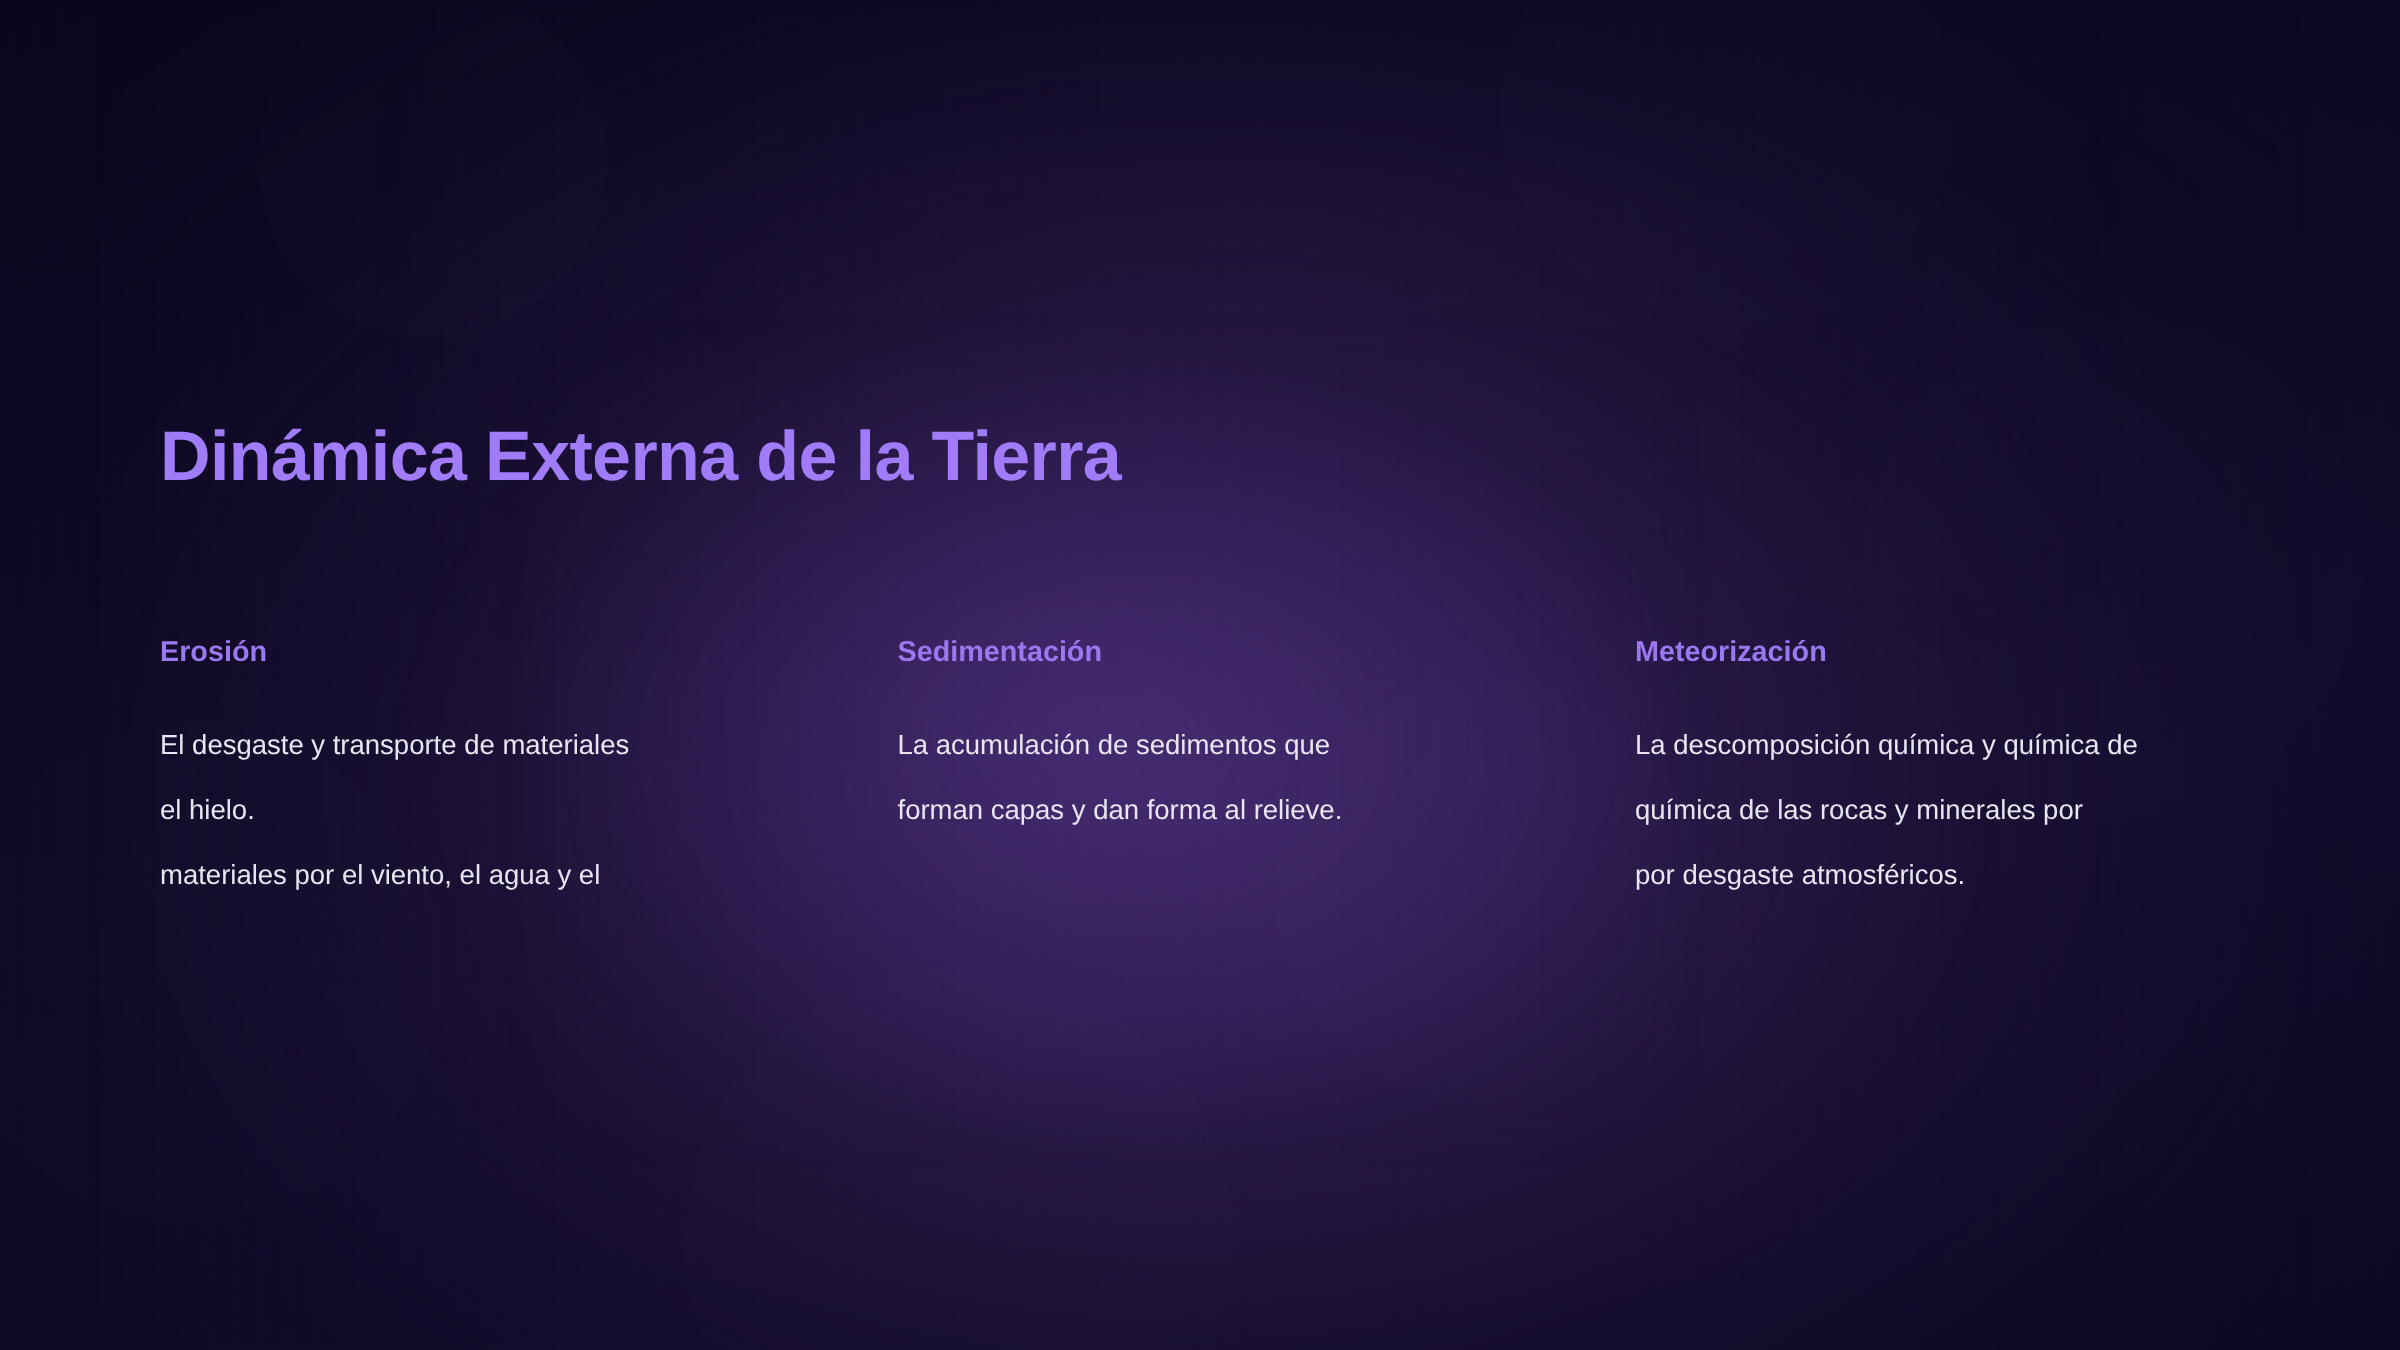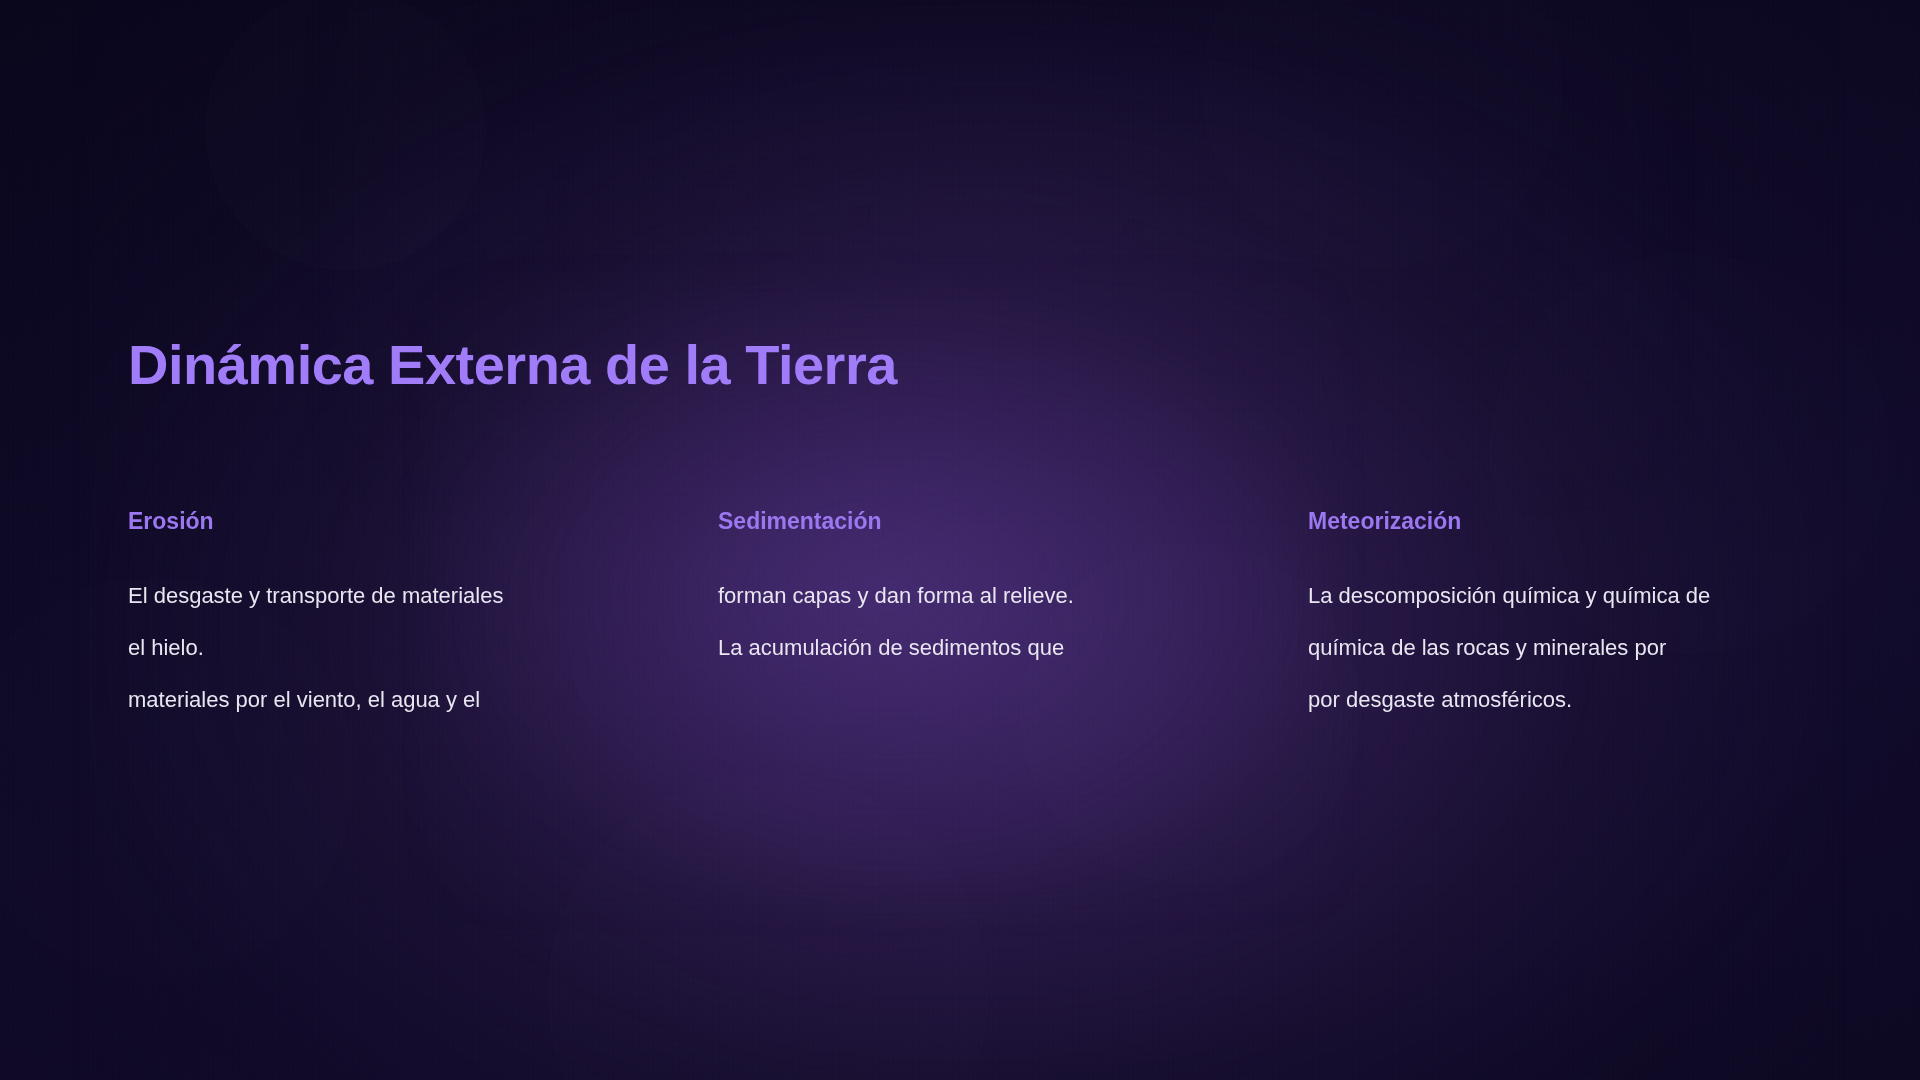--- a/index.html
+++ b/index.html
@@ -204,22 +204,22 @@
         <div class="col-body">
           <span class="ln">El desgaste y transporte de materiales</span>
           <span class="ln">el hielo.</span>
           <span class="ln">materiales por el viento, el agua y el</span>
         </div>
       </div>
 
       <div class="column">
         <div class="col-heading">Sedimentación</div>
         <div class="col-body">
+          <span class="ln">La acumulación de sedimentos que</span>
           <span class="ln">forman capas y dan forma al relieve.</span>
-          <span class="ln">La acumulación de sedimentos que</span>
         </div>
       </div>
 
       <div class="column">
         <div class="col-heading">Meteorización</div>
         <div class="col-body">
           <span class="ln">La descomposición química y química de</span>
           <span class="ln">química de las rocas y minerales por</span>
           <span class="ln">por desgaste atmosféricos.</span>
         </div>

